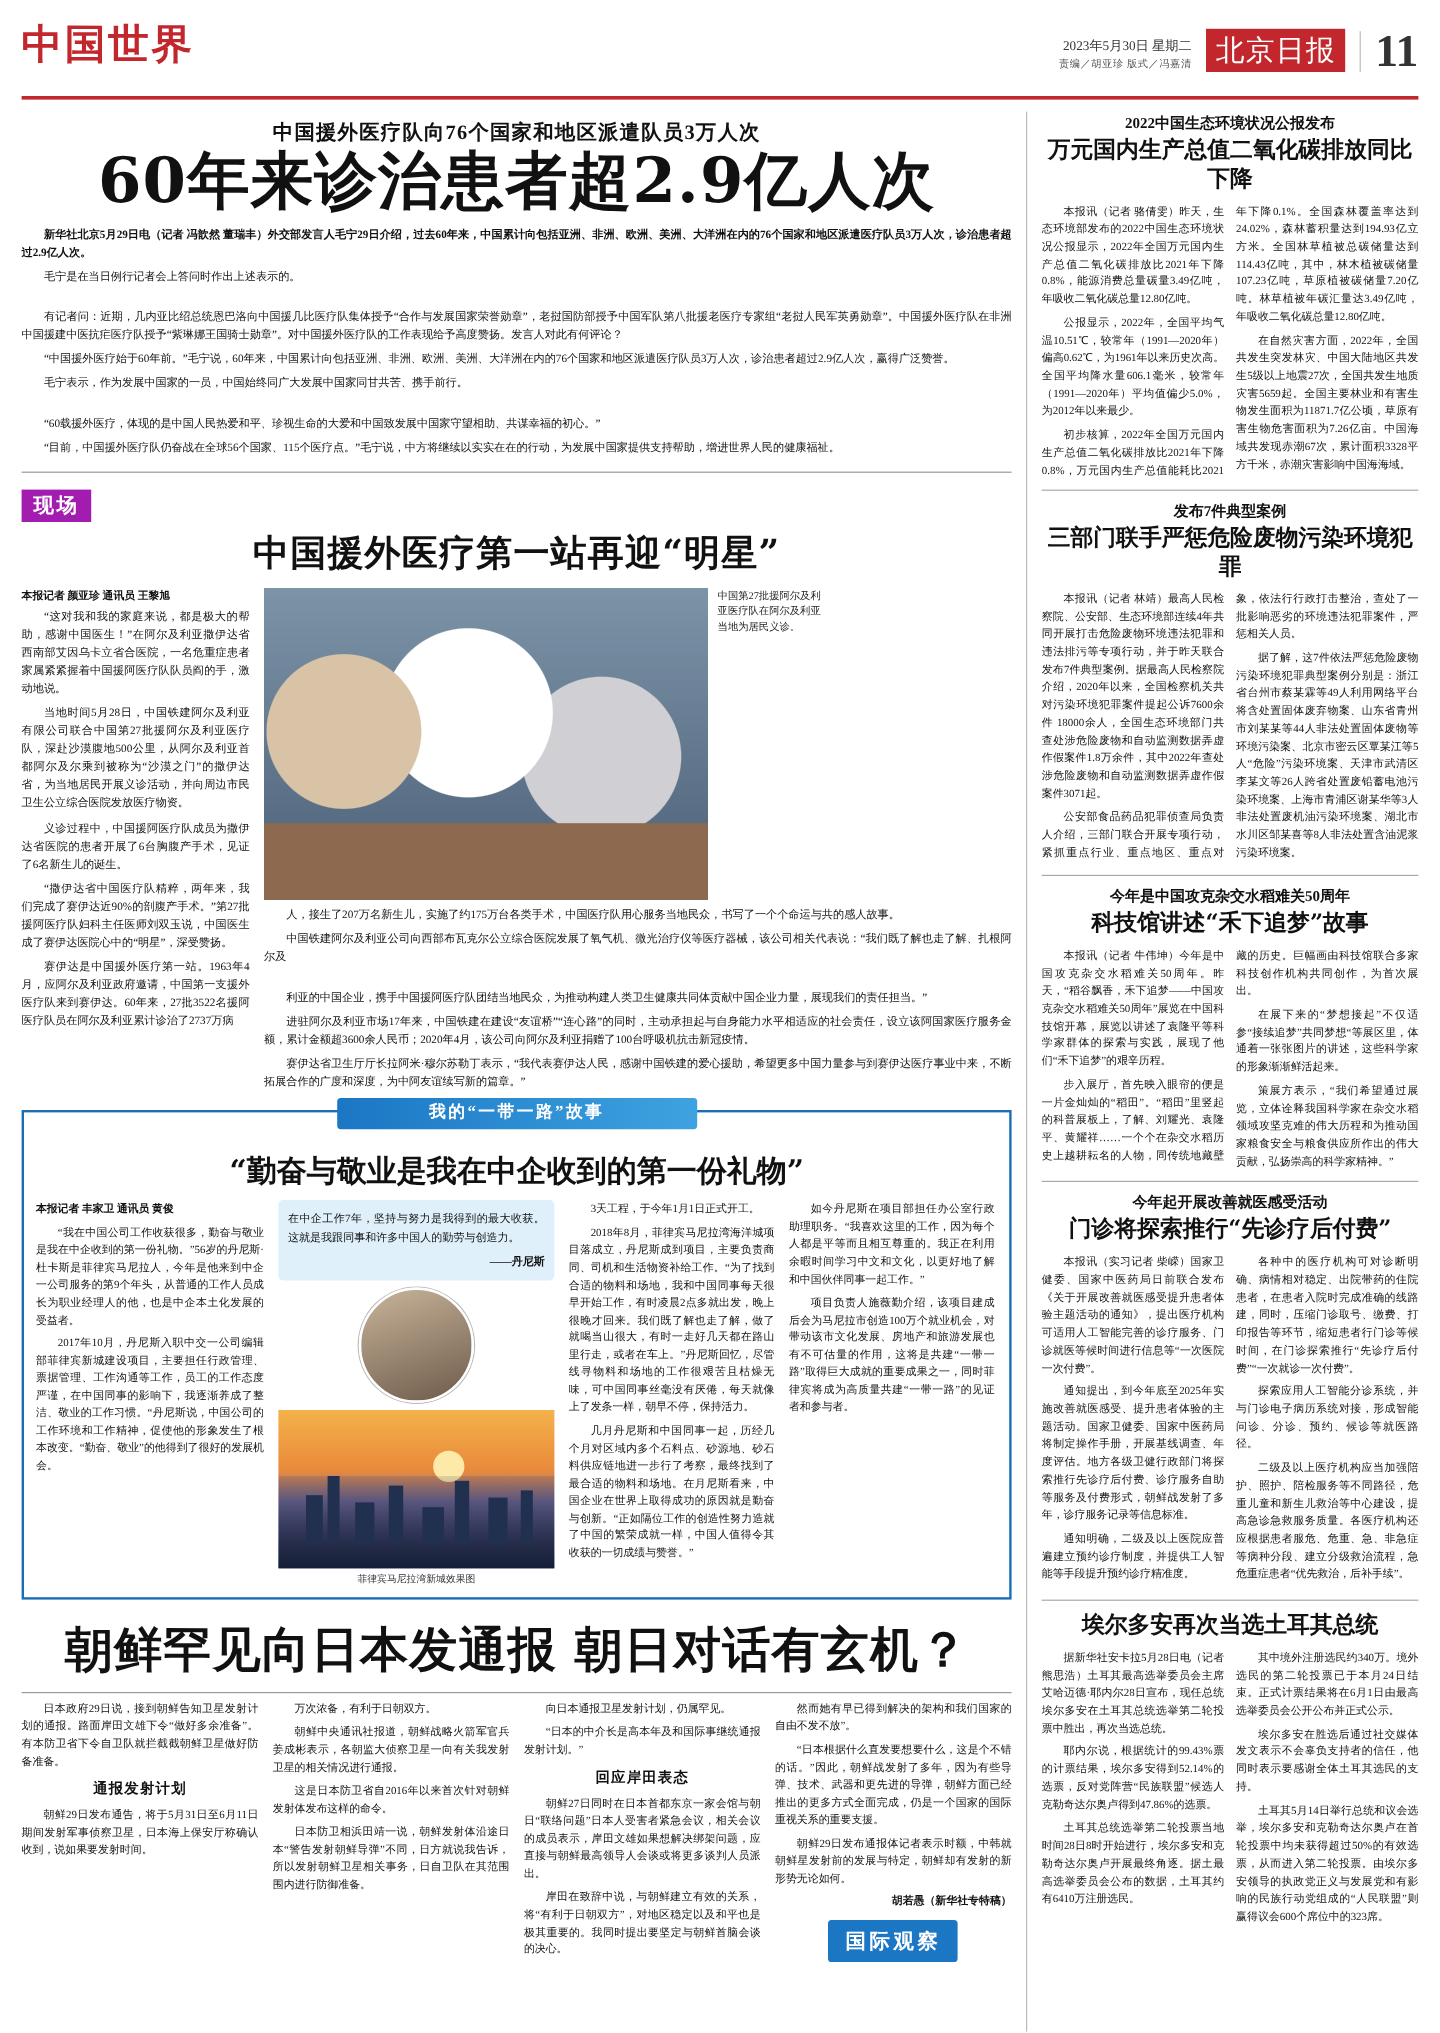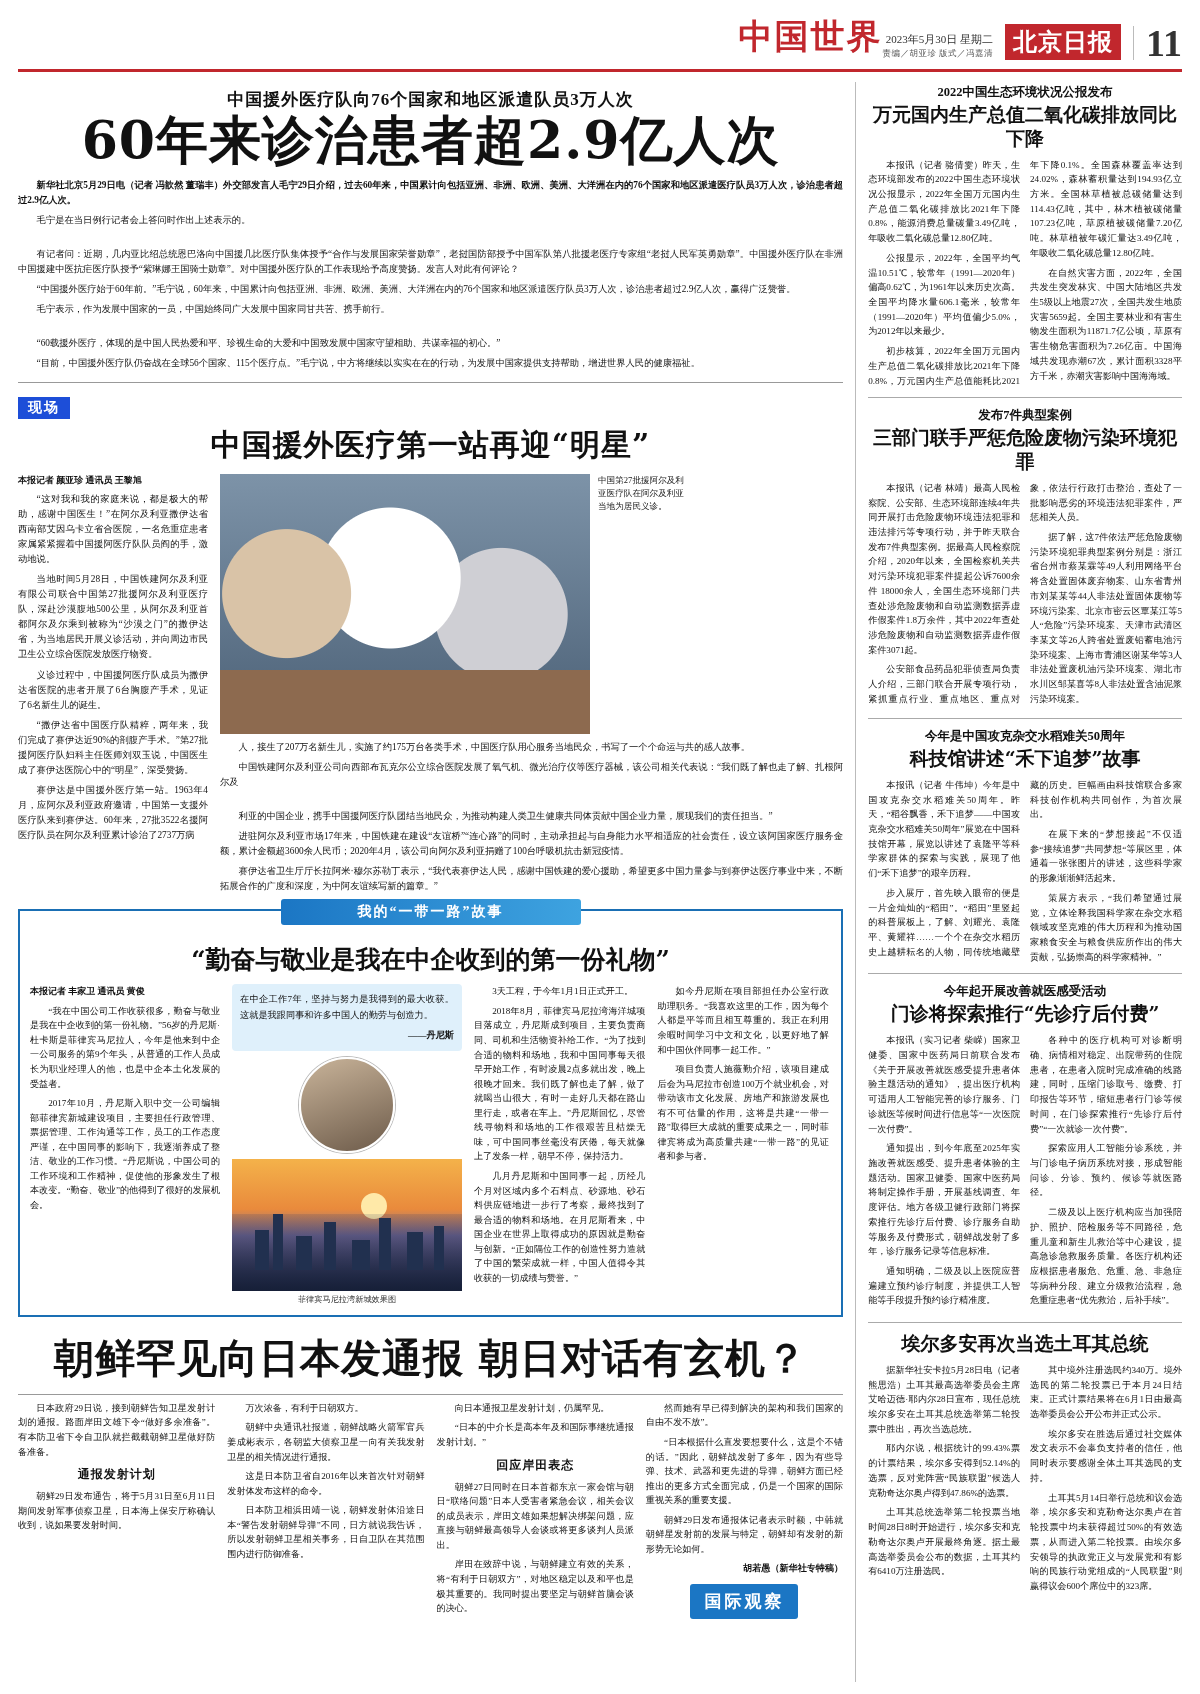--- a/index.html
+++ b/index.html
@@ -1,46 +1,46 @@
 <!DOCTYPE html>
 <html><head>
 <meta charset="utf-8">
 <style>
   html,body{margin:0;padding:0;background:#ffffff;}
   body{width:1200px;height:1694px;font-family:"Liberation Serif", serif;color:#111;}
   .page{position:relative;width:1200px;height:1694px;box-sizing:border-box;padding:14px 18px 10px 18px;}
 
   
-  .masthead{display:flex;align-items:flex-end;justify-content:flex-end;border-bottom:3px solid #c1272d;padding-bottom:9px;}
+  .masthead{display:flex;align-items:flex-end;justify-content:space-between;border-bottom:3px solid #c1272d;padding-bottom:20px;}
   .mast-left{font-size:34px;font-weight:bold;color:#c1272d;letter-spacing:2px;font-family:"DejaVu Serif", serif;}
   .mast-right{display:flex;align-items:flex-end;gap:12px;}
   .mast-dateblock{text-align:right;font-size:10px;line-height:1.5;color:#333;}
   .mast-dateblock .d1{font-size:11px;}
   .mast-dateblock .d2{font-size:8.5px;color:#555;letter-spacing:.5px;}
-  .mast-paper{font-size:24px;font-weight:bold;color:#c1272d;background:#c1272d;color:#fff;padding:2px 8px;font-family:"DejaVu Serif", serif;letter-spacing:1px;}
+  .mast-paper{font-size:24px;font-weight:normal;color:#c1272d;background:#c1272d;color:#fff;padding:2px 8px;font-family:"DejaVu Serif", serif;letter-spacing:1px;}
   .mast-pageno{font-size:38px;font-weight:bold;color:#333;line-height:.9;font-family:"Liberation Serif",serif;}
   .mast-sep{width:1px;height:34px;background:#bbb;}
 
   
   .content{display:flex;gap:12px;margin-top:10px;height:1600px;}
   .left{width:836px;}
   .right{width:318px;border-left:1px solid #bbb;padding-left:12px;}
 
   
   .kicker{text-align:center;font-size:17px;font-weight:bold;letter-spacing:1px;margin:6px 0 2px;}
   .bighead{text-align:center;font-size:52px;font-weight:bold;letter-spacing:1px;line-height:1.05;margin:2px 0 10px;font-family:"DejaVu Serif", serif;}
   .rule-thin{border-top:1px solid #999;margin:6px 0;}
 
   .cols3{display:flex;gap:14px;font-size:9.3px;line-height:1.62;text-align:justify;flex-direction:column;}
   .cols3 > div{flex:1;}
   .cols3 p{margin:0 0 5px;text-indent:2em;}
   .lead{font-weight:bold;}
 
   
-  .sectag{display:inline-block;background:#1d4ed8;color:#fff;font-size:14px;font-weight:bold;padding:2px 10px;letter-spacing:2px;margin:8px 0 4px;}
+  .sectag{display:inline-block;background:#a21caf;color:#fff;font-size:17px;font-weight:bold;padding:2px 10px;letter-spacing:2px;margin:8px 0 4px;}
   .subhead{text-align:center;font-size:30px;font-weight:bold;letter-spacing:1px;margin:2px 0 8px;font-family:"DejaVu Serif", serif;}
   .byline{font-size:9px;font-weight:bold;margin-bottom:5px;}
 
   
   .photo{position:relative;background:linear-gradient(160deg,#8ea3b6,#5d7389);overflow:hidden;}
   .photo-cap-side{font-size:8.6px;line-height:1.5;color:#222;}
 
   .flowwrap{font-size:9.3px;line-height:1.62;text-align:justify;}
   .flowwrap p{margin:0 0 5px;text-indent:2em;}
 

